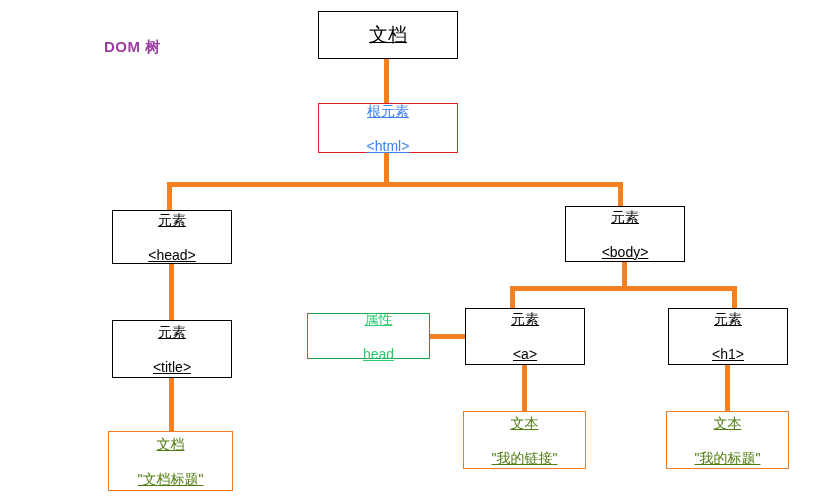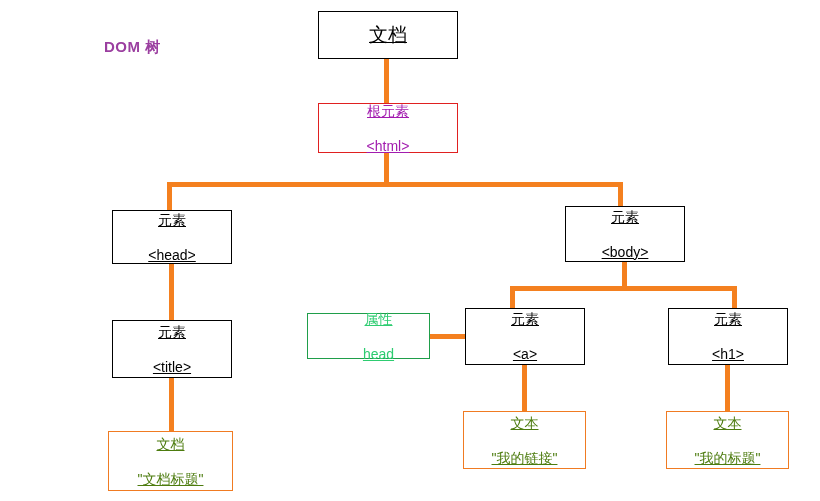--- a/index.html
+++ b/index.html
@@ -43,21 +43,21 @@
     line-height: 18px;
     white-space: nowrap;
     margin-top: 17px;
   }
   .node.single .line1 {
     font-size: 19px;
     line-height: 24px;
     margin-top: 0;
   }
   .node.black { border: 1.6px solid #000000; color: #000000; }
-  .node.red   { border: 1.6px solid #e02020; color: #a21caf; }
+  .node.red   { border: 1.6px solid #e02020; color: #3b82f6; }
   .node.green { border: 1.6px solid #1f9e4a; color: #2ecc71; padding-left: 20px; }
   .node.orange{ border: 1.6px solid #f07b22; color: #4d7c0f; }
 
   .conn {
     position: absolute;
     background: #f4801f;
     z-index: 1;
   }
 </style>
 </head>

